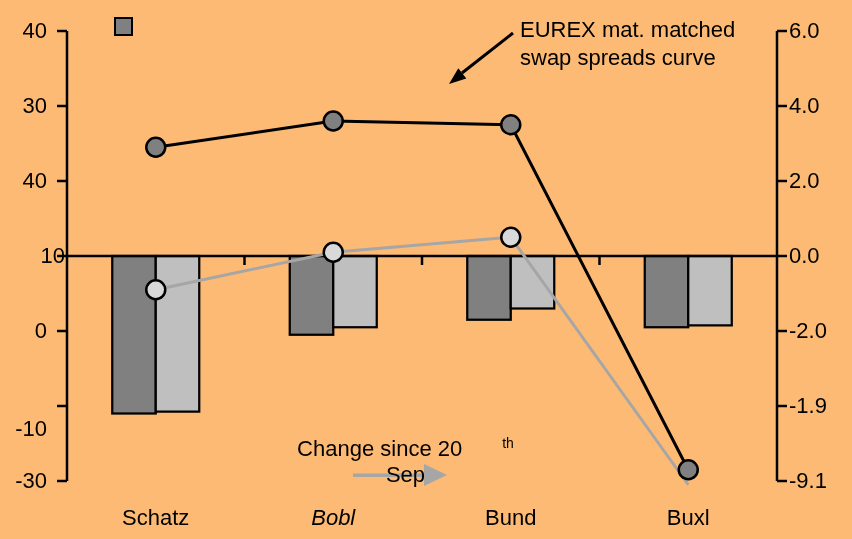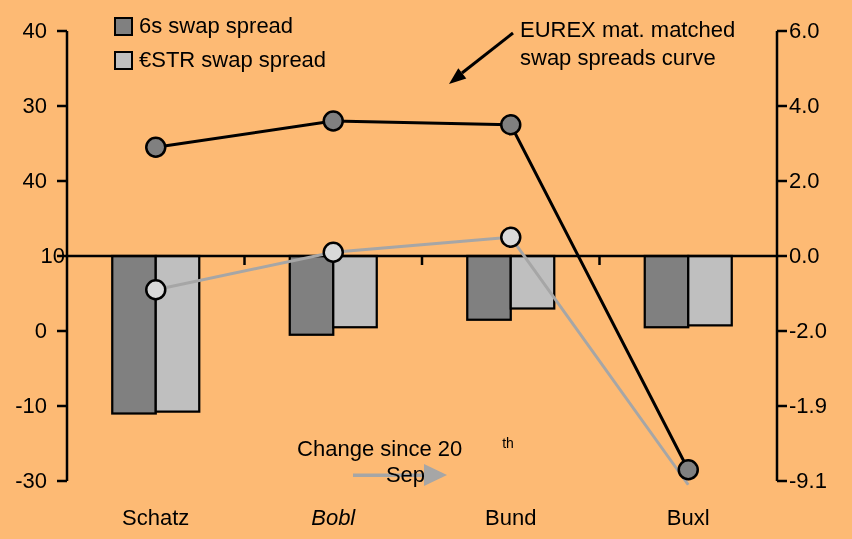--- a/index.html
+++ b/index.html
@@ -67,43 +67,38 @@
       <circle cx="510.75" cy="124.75" r="9.5" fill="#808080" stroke="#000" stroke-width="2.5"></circle>
       <circle cx="688.25" cy="469.75" r="9.5" fill="#808080" stroke="#000" stroke-width="2.5"></circle>
     </svg>
 
   <div id="labels">
       <div class="lbl" style="left: 0px; top: 18px; width: 47px; text-align: right;">40</div>
       <div class="lbl" style="left: 0px; top: 93px; width: 47px; text-align: right;">30</div>
       <div class="lbl" style="left: 0px; top: 168px; width: 47px; text-align: right;">40</div>
       <div class="lbl" style="left: 18px; top: 243px; width: 47px; text-align: right;">10</div>
       <div class="lbl" style="left: 0px; top: 318px; width: 47px; text-align: right;">0</div>
-      <div class="lbl" style="left: 0px; top: 393px; width: 47px; text-align: right;">-10</div>
+      <div class="lbl" style="left: 0px; top: 416px; width: 47px; text-align: right;">-10</div>
       <div class="lbl" style="left: 0px; top: 468px; width: 47px; text-align: right;">-30</div>
       <div class="lbl" style="left: 789px; top: 18px;">6.0</div>
       <div class="lbl" style="left: 789px; top: 93px;">4.0</div>
       <div class="lbl" style="left: 789px; top: 168px;">2.0</div>
       <div class="lbl" style="left: 789px; top: 243px;">0.0</div>
       <div class="lbl" style="left: 789px; top: 318px;">-2.0</div>
       <div class="lbl" style="left: 789px; top: 393px;">-1.9</div>
       <div class="lbl" style="left: 789px; top: 468px;">-9.1</div>
       <div class="lbl" style="left: 95.75px; top: 505px; width: 120px; text-align: center;">Schatz</div>
       <div class="lbl" style="left: 273.25px; top: 505px; width: 120px; text-align: center; font-style: italic;">Bobl</div>
       <div class="lbl" style="left: 450.75px; top: 505px; width: 120px; text-align: center;">Bund</div>
       <div class="lbl" style="left: 628.25px; top: 505px; width: 120px; text-align: center;">Buxl</div>
     </div>
 
   <div class="legend">
     <div class="legend-row">
       <span class="swatch" style="background: rgb(128, 128, 128);"></span>
-      <span>6s swap spread</span>
-    </div>
-    <div class="legend-row">
-      <span class="swatch" style="background: rgb(191, 191, 191);"></span>
-      <span>€STR swap spread</span>
     </div>
   </div>
 
   <div class="anno-eurex">
     <div>EUREX mat. matched</div>
     <div>swap spreads curve</div>
   </div>
 
   <div class="anno-change"><span>Change since 20</span><sup>th</sup><span> Sep</span></div>
 

